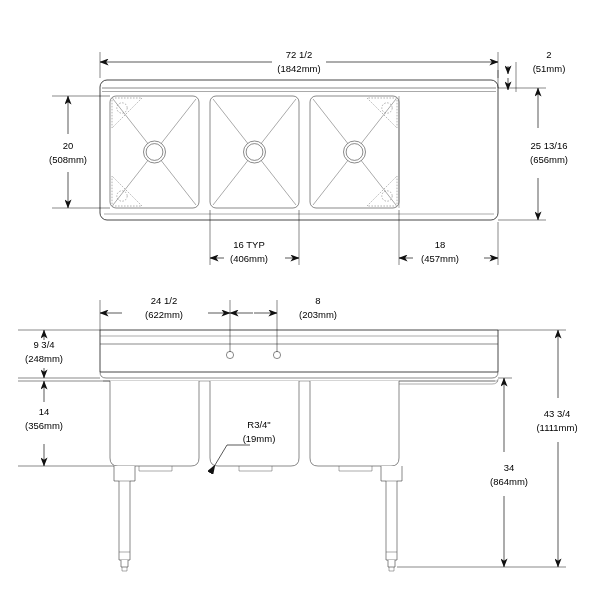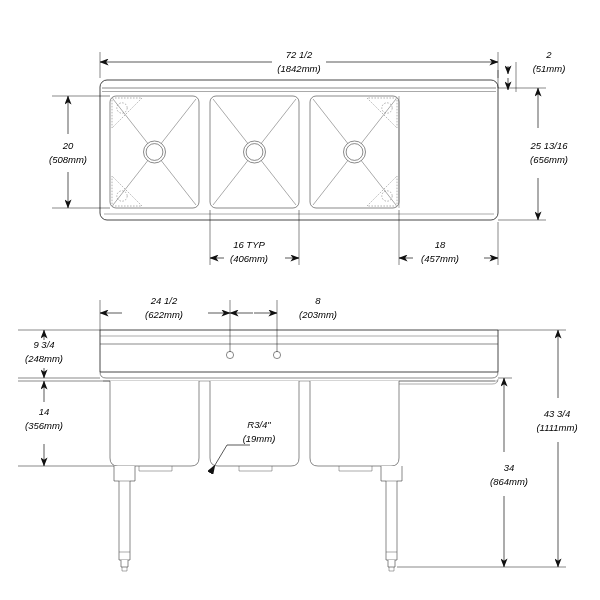--- a/index.html
+++ b/index.html
@@ -7,21 +7,20 @@
   body{
     width:600px;height:600px;
     font-family:"Liberation Sans", sans-serif;
     color:#000;
     overflow:hidden;
   }
   #sheet{
     position:relative;
     width:479px;height:600px;
     background:#ffffff;
-    font-style:italic;
   }
   svg#drawing{
     position:absolute;top:0;left:0;
     width:600px;height:600px;
     display:block;
   }
   text{
     font-family:"Liberation Sans", sans-serif;
     font-size:9.5px;
     fill:#000;

